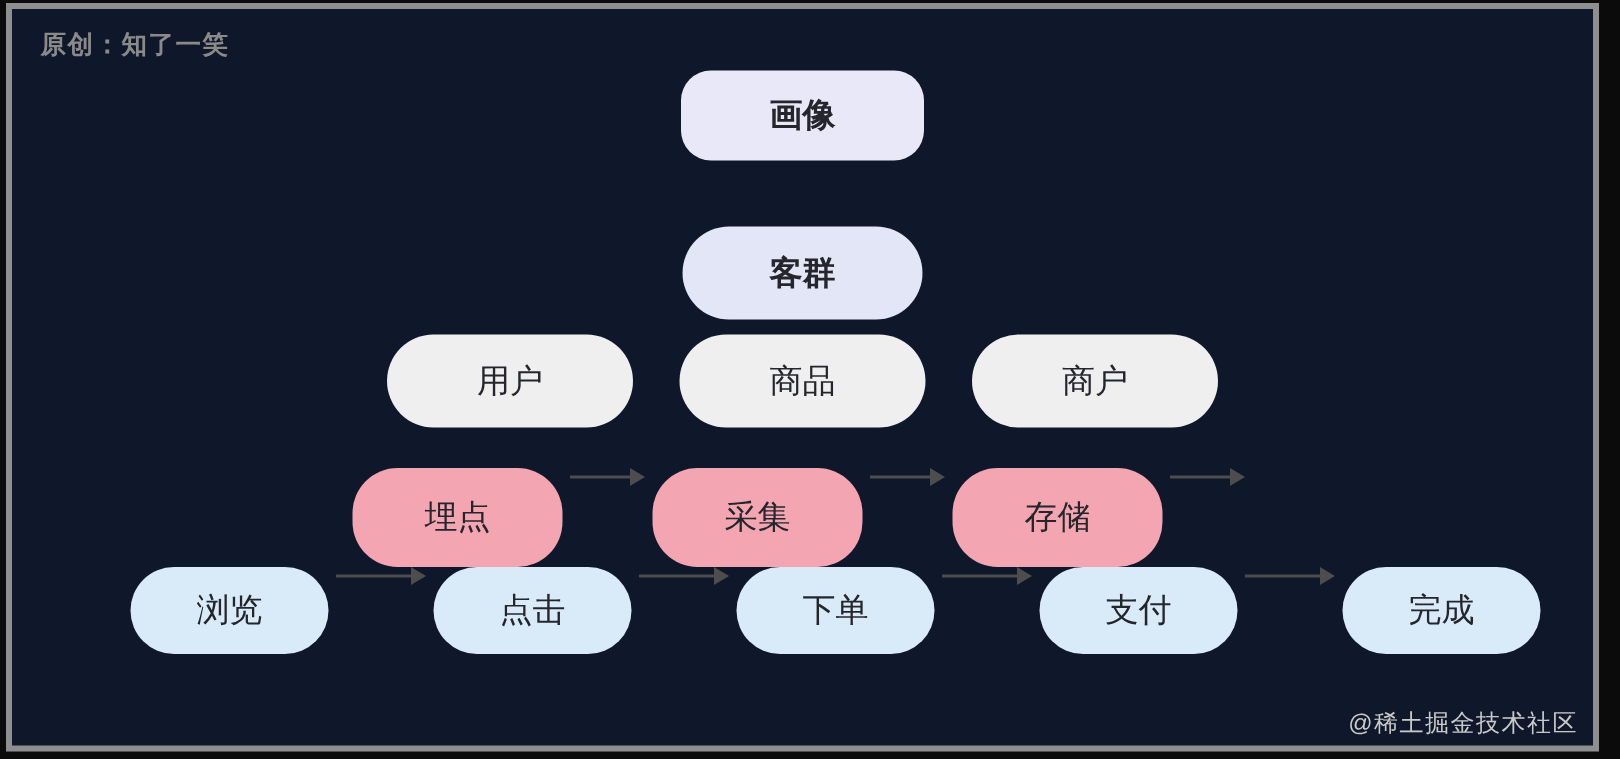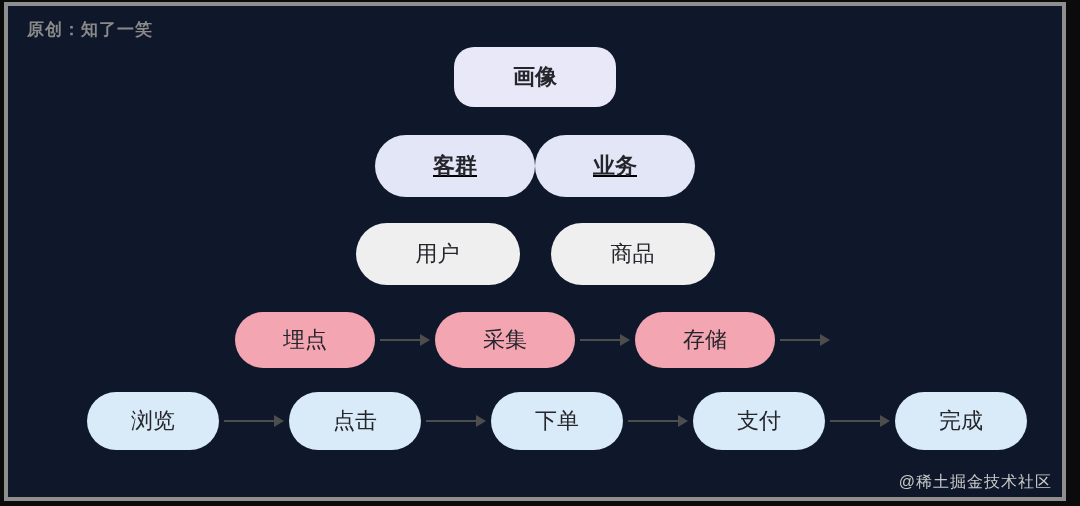--- a/index.html
+++ b/index.html
@@ -14,35 +14,35 @@
   .attribution{
     position:absolute;left:19px;top:12px;
     font-size:17px;font-weight:700;letter-spacing:1px;color:#8a8a8a;
   }
   .watermark{
     position:absolute;right:10px;bottom:4px;
     font-size:16px;color:#c9c9c9;letter-spacing:1px;text-align:right;
   }
   .row{
     position:absolute;left:0;right:0;
-    display:flex;justify-content:center;align-items:center;
+    display:flex;justify-content:center;align-items:flex-start;
   }
   .row1{top:41px;}
-  .row2{top:129px;text-decoration:underline;}
+  .row2{top:145px;}
   .row3{top:217px;gap:31px;}
   .row4{top:306px;}
-  .row5{top:386px;padding-left:44px;}
+  .row5{top:372px;padding-left:44px;}
   .pill{
     display:flex;align-items:center;justify-content:center;
     font-size:22px;color:#25262c;box-sizing:border-box;white-space:nowrap;
   }
   .r1{width:162px;height:60px;border-radius:20px;background:var(--lavender-top,#e9e8f8);font-weight:700;}
   .r2{width:160px;height:62px;border-radius:31px;background:var(--lavender,#e3e6f6);font-weight:700;}
   .r3{width:164px;height:62px;border-radius:31px;background:var(--gray,#efeff0);}
-  .r4{width:140px;height:56px;border-radius:30px;background:var(--pink,#f3a5b2);}
+  .r4{width:140px;height:66px;border-radius:30px;background:var(--pink,#f3a5b2);}
   .r5{width:132px;height:58px;border-radius:29px;background:var(--blue,#d9eaf8);}
   .arrow{
     display:flex;align-items:center;box-sizing:border-box;padding:0 5px;
   }
   .arrow.a4{width:60px;}
   .arrow.a5{width:70px;}
   .arrow .shaft{flex:1;height:2px;background:var(--arrow,#4d4d4d);}
   .arrow .head{
     width:0;height:0;
     border-left:10px solid var(--arrow,#4d4d4d);
@@ -57,26 +57,26 @@
   <div class="panel">
 
     <div class="attribution">原创：知了一笑</div>
 
     <div class="row row1">
       <div class="pill r1">画像</div>
     </div>
 
     <div class="row row2">
       <div class="pill r2">客群</div>
-      <div class="pill r2">业务</div>
     </div>
 
     <div class="row row3">
       <div class="pill r3">用户</div>
       <div class="pill r3">商品</div>
+      <div class="pill r3">商户</div>
     </div>
 
     <div class="row row4">
       <div class="pill r4">埋点</div>
       <div class="arrow a4">
         <span class="shaft"></span>
         <span class="head"></span>
       </div>
       <div class="pill r4">采集</div>
       <div class="arrow a4">

